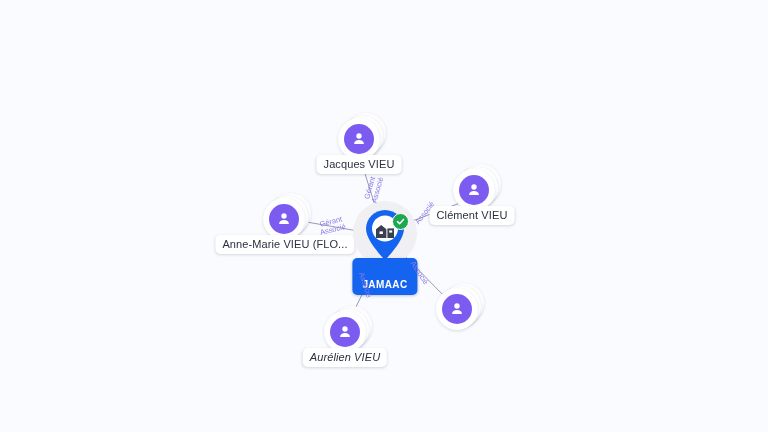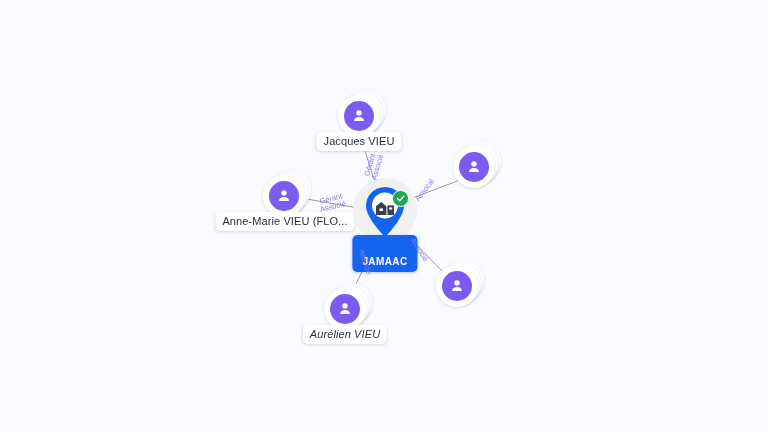--- a/index.html
+++ b/index.html
@@ -10,20 +10,21 @@
     width: 768px;
     height: 432px;
     background: #fafbfe;
     font-family: "Liberation Sans", sans-serif;
     overflow: hidden;
   }
   #graph-canvas {
     position: relative;
     width: 768px;
     height: 328px;
+    margin-top: 23px;
   }
   #edge-layer {
     position: absolute;
     left: 0;
     top: 0;
     width: 768px;
     height: 432px;
   }
 
   
@@ -200,20 +201,21 @@
       <div class="stack-card c2"></div>
       <div class="stack-card c1"></div>
       <div class="person-avatar">
         <svg width="18" height="18" viewBox="0 0 24 24" fill="#ffffff">
           <circle cx="12" cy="8" r="3.6"></circle>
           <path d="M12 13.2c-3.7 0-6.4 2.1-6.4 4.3v1.3h12.8v-1.3c0-2.2-2.7-4.3-6.4-4.3z"></path>
         </svg>
       </div>
     </div>
   </div>
+  <div class="node-label" style="left:472px; top:183px;">Clément VIEU</div>
 
   <div class="person-node" style="left:284px; top:196px;">
     <div class="person-stack">
       <div class="stack-card c3"></div>
       <div class="stack-card c2"></div>
       <div class="stack-card c1"></div>
       <div class="person-avatar">
         <svg width="18" height="18" viewBox="0 0 24 24" fill="#ffffff">
           <circle cx="12" cy="8" r="3.6"></circle>
           <path d="M12 13.2c-3.7 0-6.4 2.1-6.4 4.3v1.3h12.8v-1.3c0-2.2-2.7-4.3-6.4-4.3z"></path>

